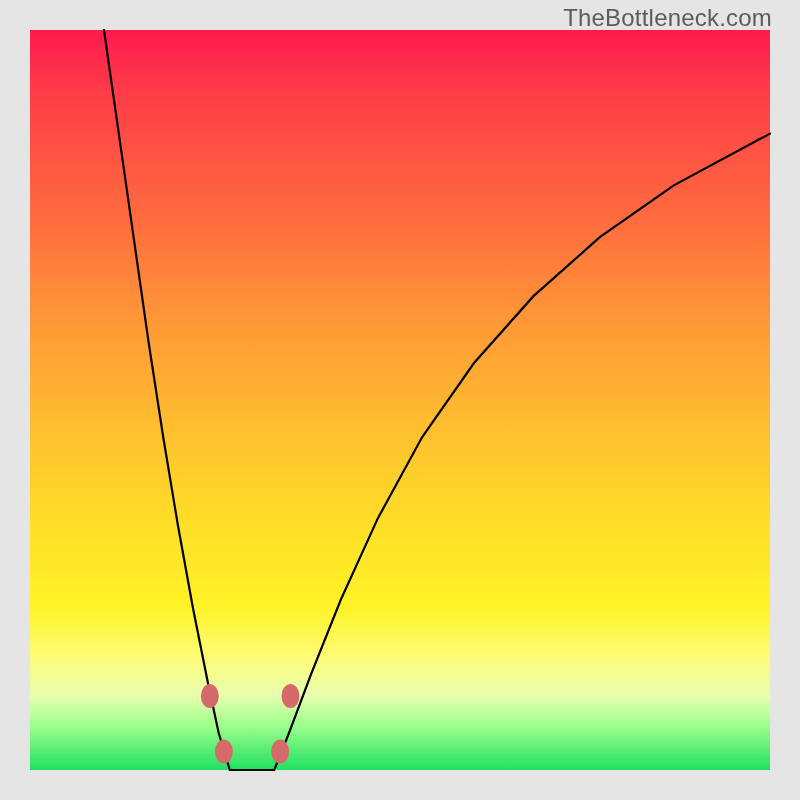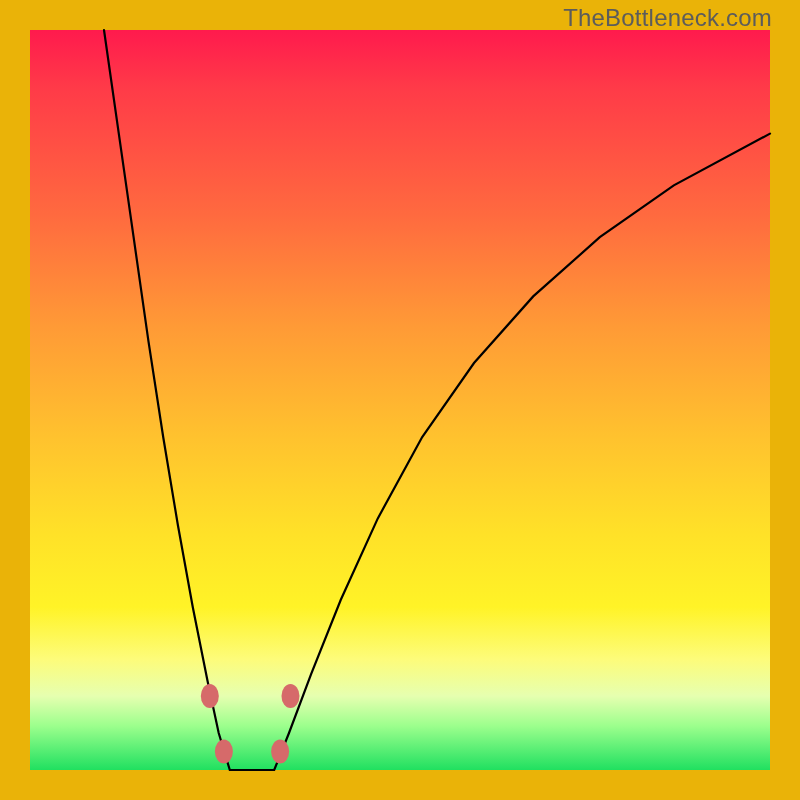--- a/index.html
+++ b/index.html
@@ -10,21 +10,21 @@
     background: #000;
     overflow: hidden;
     font-family: Arial, Helvetica, sans-serif;
   }
   .frame {
     position: absolute;
     left: 0;
     top: 0;
     width: 800px;
     height: 800px;
-    background: #eab308;
+    background: #e5e5e5;
   }
   .plot-area {
     position: absolute;
     left: 30px;
     top: 30px;
     width: 740px;
     height: 740px;
     
     background: linear-gradient(
       to bottom,

